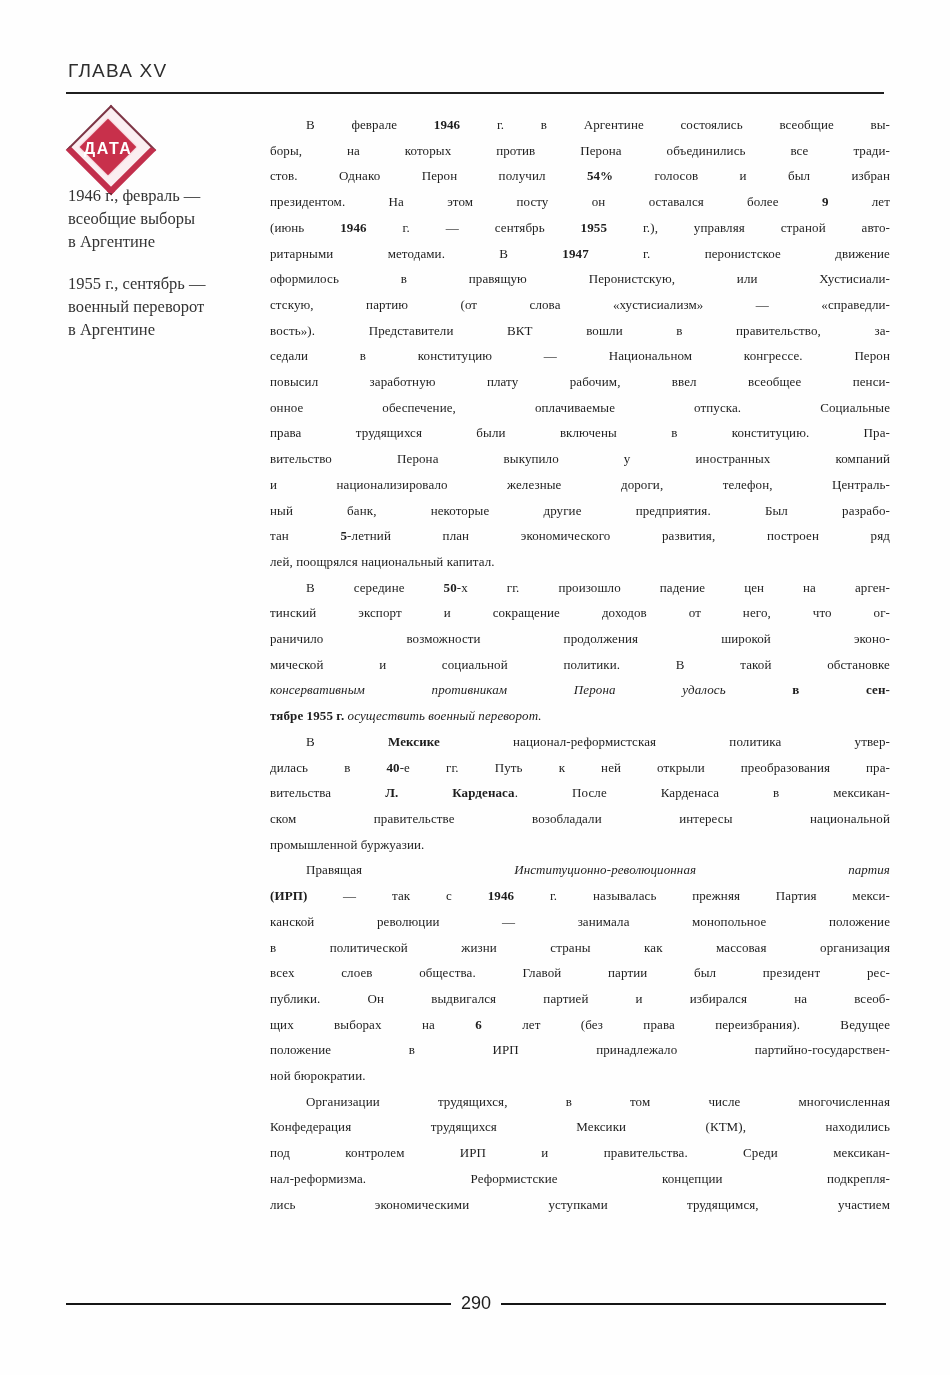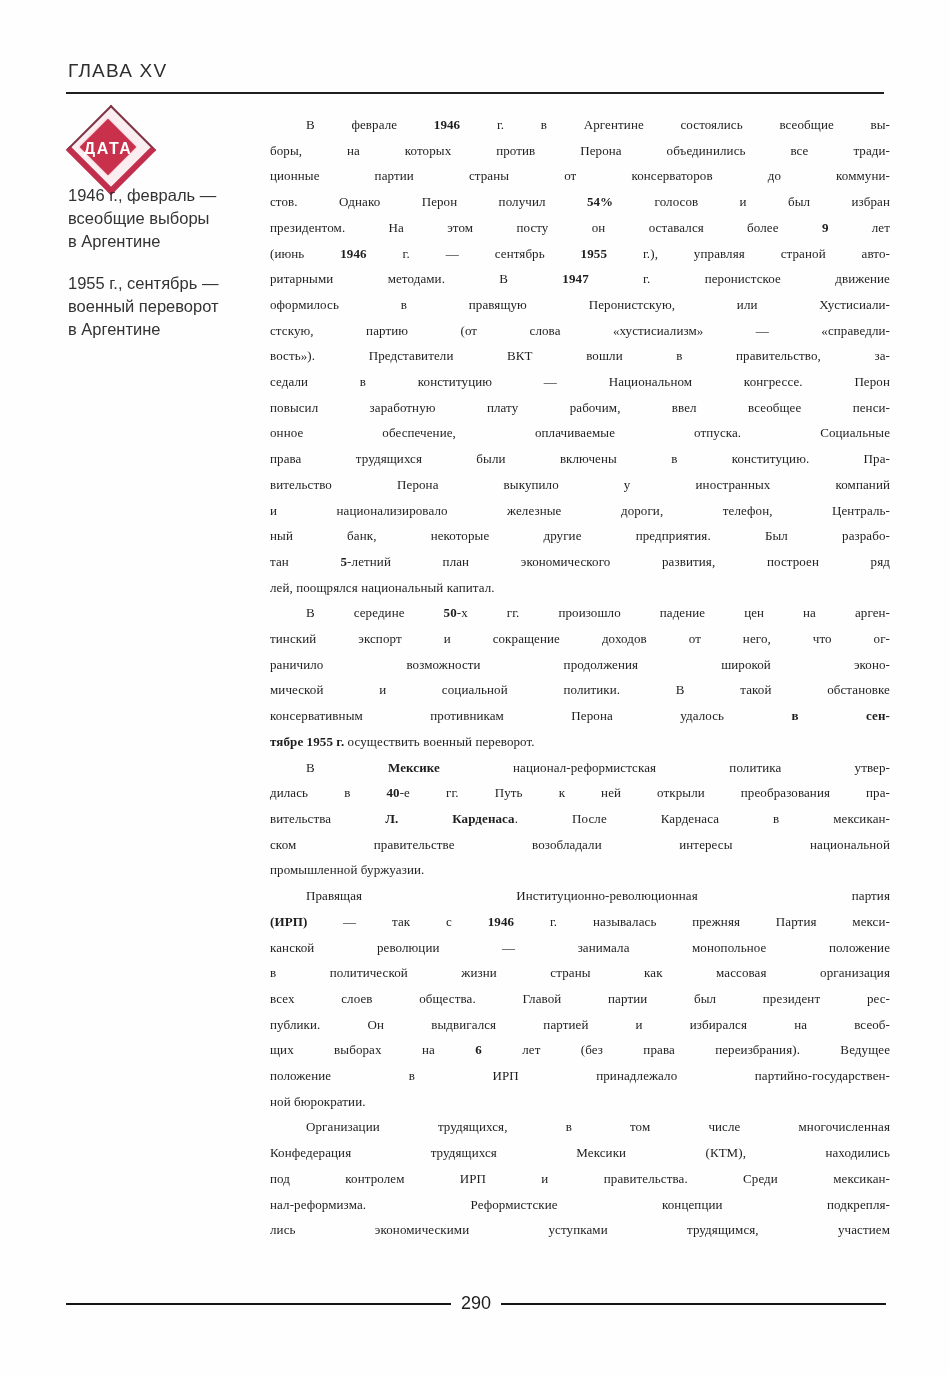--- a/index.html
+++ b/index.html
@@ -28,33 +28,33 @@
   }
   .badge-label{
     position:absolute;left:0;top:36px;width:92px;text-align:center;
     color:#ffffff;font-family:"Liberation Sans",sans-serif;
     font-size:16px;font-weight:bold;letter-spacing:1.5px;
   }
   
   .margin-notes{position:absolute;left:68px;top:184px;width:195px;}
   .margin-note{margin-bottom:19px;}
   .margin-line{
-    font-family:Liberation Sans, sans-serif;font-size:16.5px;
+    font-family:Liberation Serif, serif;font-size:16.5px;
     line-height:23px;color:#333333;
   }
   
   .main{
     position:absolute;left:270px;top:112px;width:620px;
     font-size:13px;line-height:25.7px;letter-spacing:0.1px;
   }
   .line{text-align:justify;text-align-last:justify;}
   .line.first{text-indent:36px;}
   .line.last{text-align-last:left;}
   .b{font-weight:bold;}
-  .i{}
+  .i{font-style:italic;}
   .num{font-weight:bold;}
   
   .footer{
     position:absolute;left:66px;top:1293px;width:820px;
     display:flex;align-items:center;
   }
   .fline{flex:1;height:2px;background:#151515;}
   .page-num{
     padding:0 10px;font-family:"Liberation Sans",sans-serif;
     font-size:18px;color:#1d1d1d;text-align:center;
@@ -83,21 +83,20 @@
       <div class="margin-note">
         <div class="margin-line">1955 г., сентябрь —</div>
         <div class="margin-line">военный переворот</div>
         <div class="margin-line">в Аргентине</div>
       </div>
     </div>
 
   <div class="main">
       <div class="line first"><span class="">В феврале </span><span class="num">1946</span><span class=""> г. в Аргентине состоялись всеобщие вы-</span></div>
       <div class="line"><span class="">боры, на которых против Перона объединились все тради-</span></div>
-      <div class="line"><span class="">ционные партии страны от консерваторов до коммуни-</span></div>
       <div class="line"><span class="">стов. Однако Перон получил </span><span class="num">54%</span><span class=""> голосов и был избран</span></div>
       <div class="line"><span class="">президентом. На этом посту он оставался более </span><span class="num">9</span><span class=""> лет</span></div>
       <div class="line"><span class="">(июнь </span><span class="num">1946</span><span class=""> г. — сентябрь </span><span class="num">1955</span><span class=""> г.), управляя страной авто-</span></div>
       <div class="line"><span class="">ритарными методами. В </span><span class="num">1947</span><span class=""> г. перонистское движение</span></div>
       <div class="line"><span class="">оформилось в правящую Перонистскую, или Хустисиали-</span></div>
       <div class="line"><span class="">стскую, партию (от слова «хустисиализм» — «справедли-</span></div>
       <div class="line"><span class="">вость»). Представители ВКТ вошли в правительство, за-</span></div>
       <div class="line"><span class="">седали в конституцию — Национальном конгрессе. Перон</span></div>
       <div class="line"><span class="">повысил заработную плату рабочим, ввел всеобщее пенси-</span></div>
       <div class="line"><span class="">онное обеспечение, оплачиваемые отпуска. Социальные</span></div>

